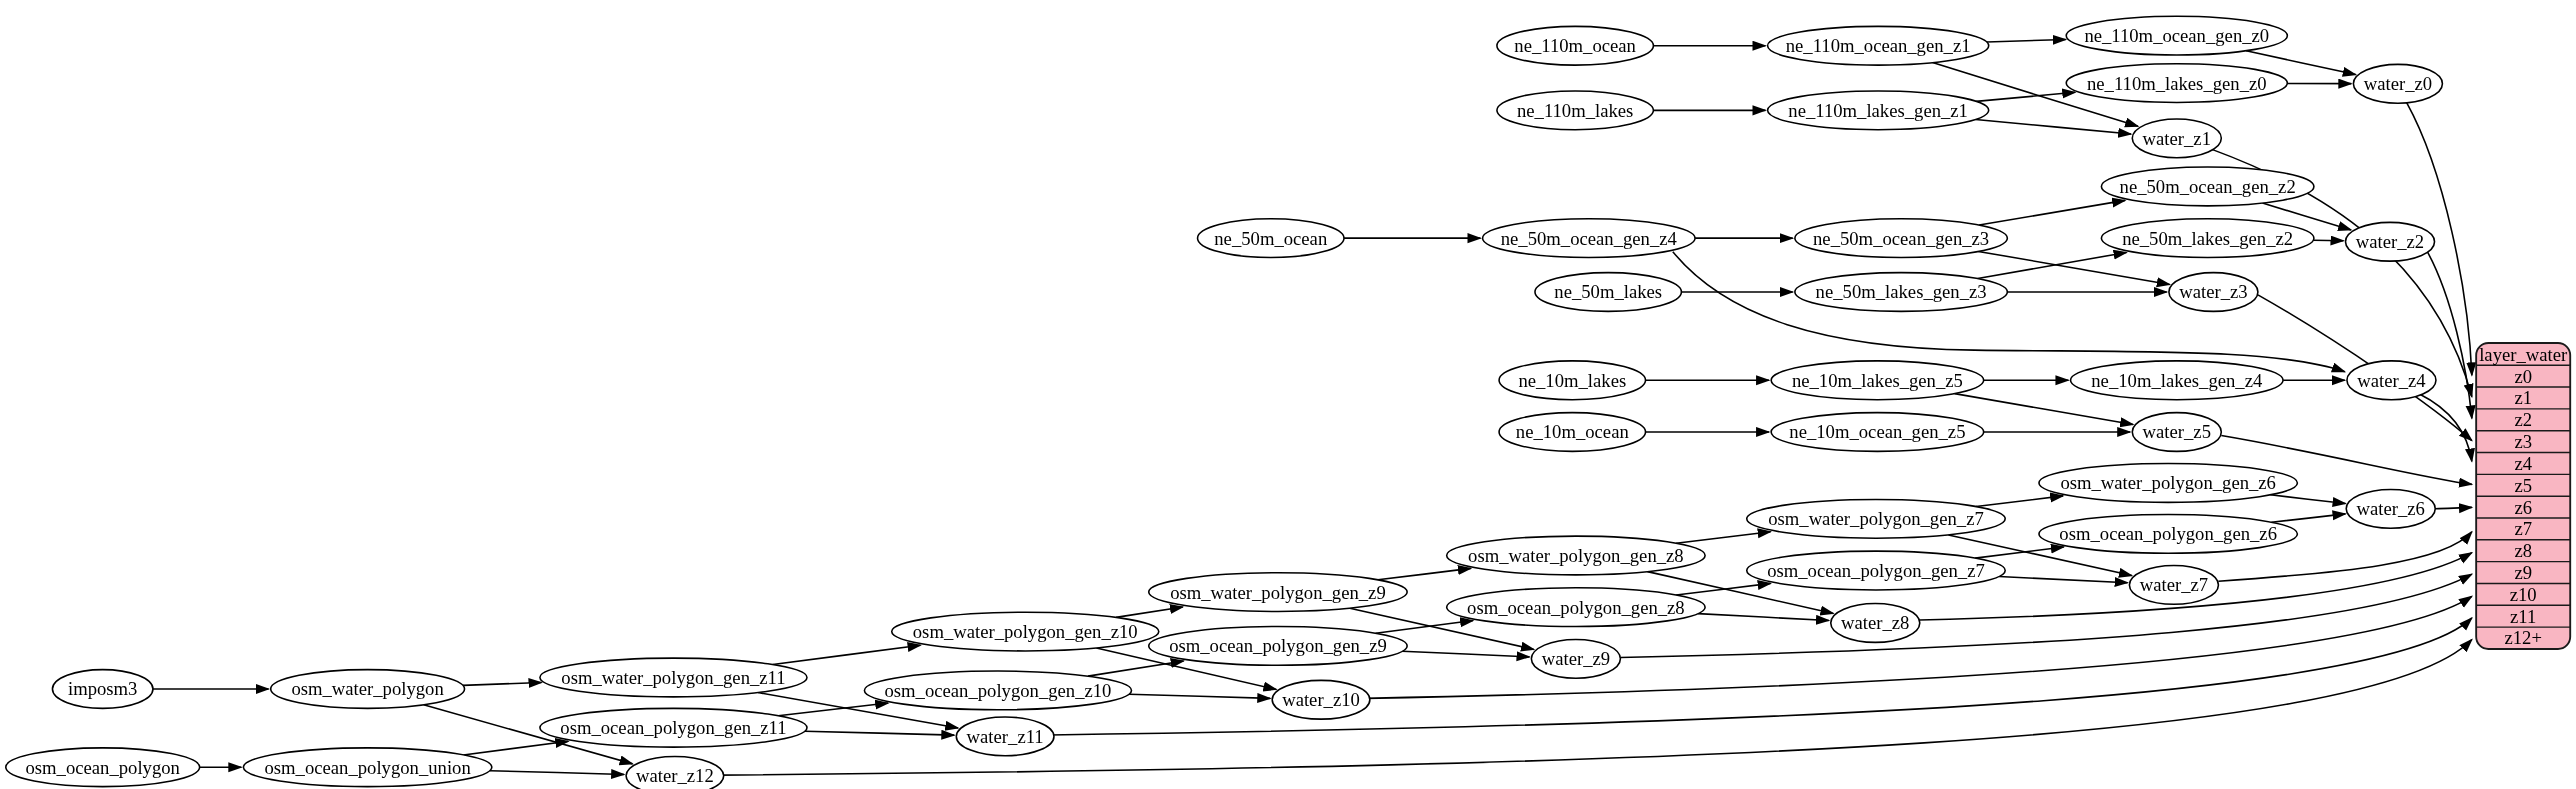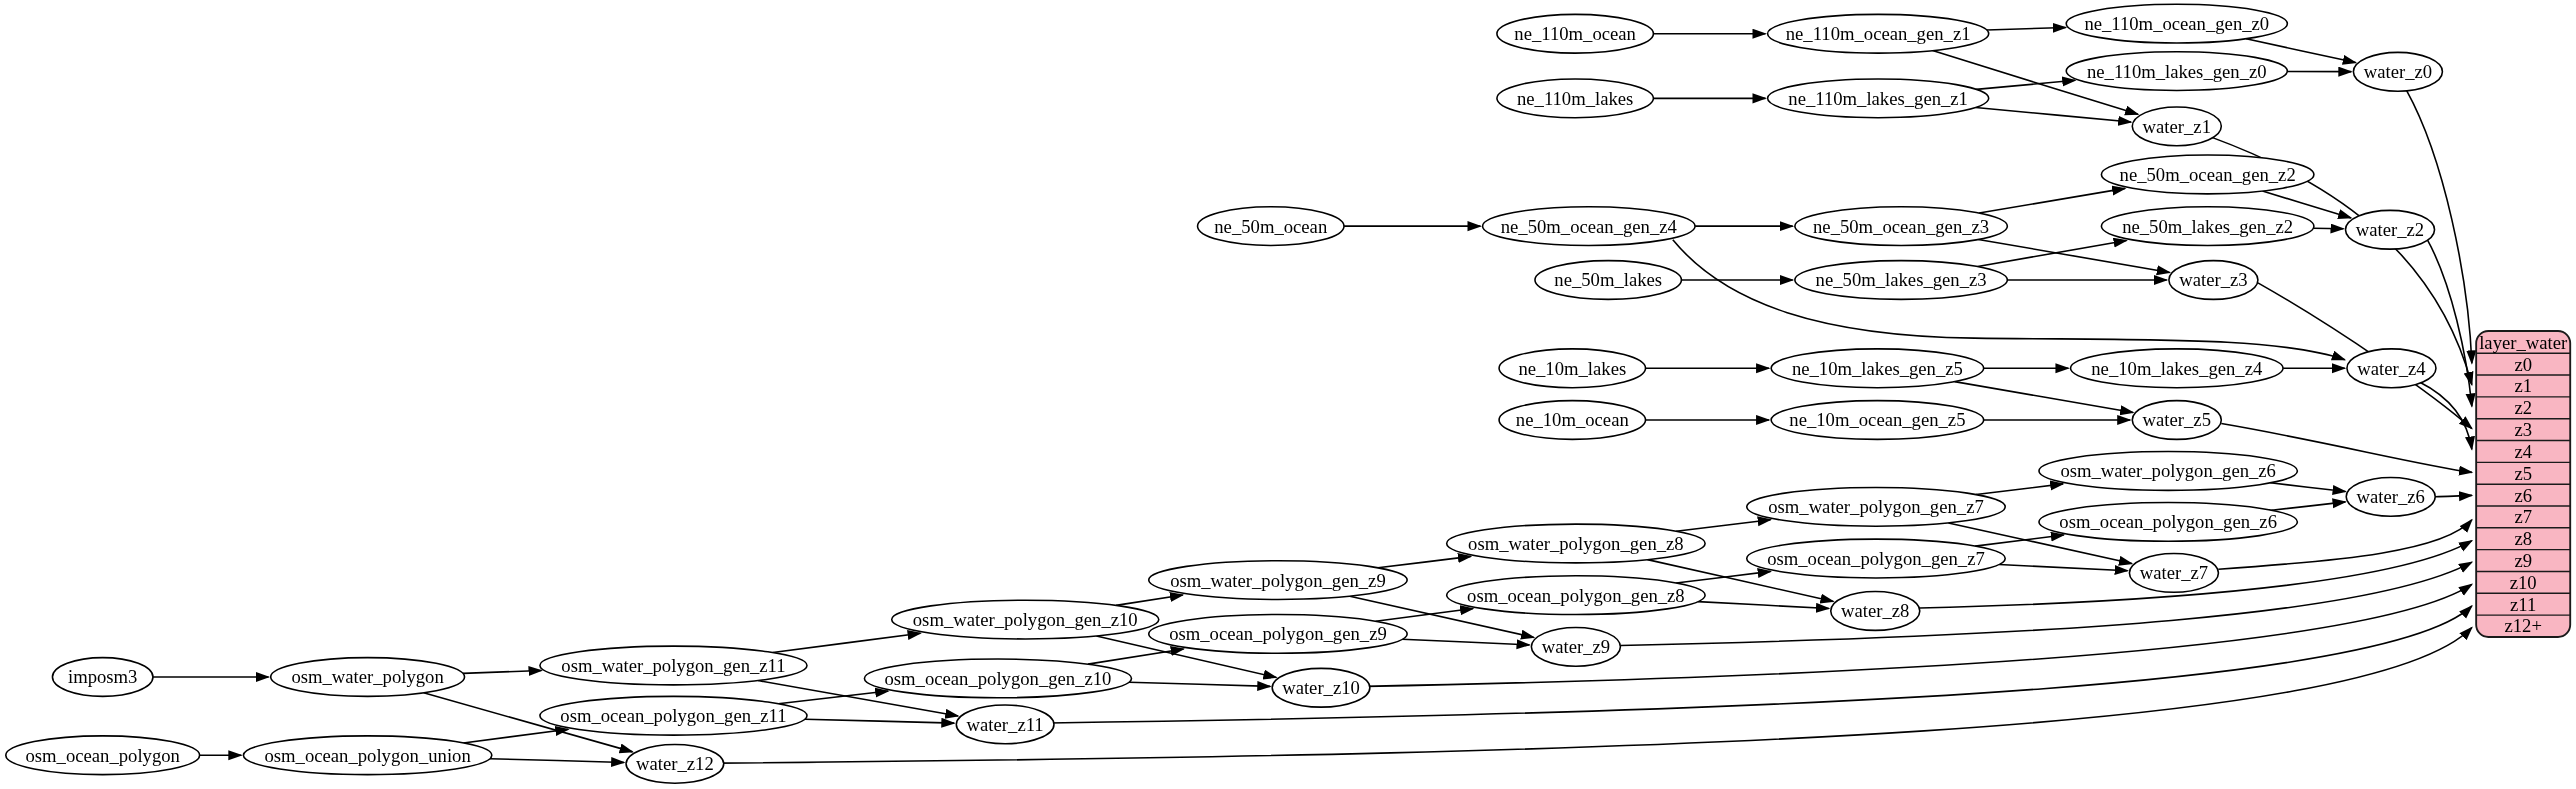--- a/index.html
+++ b/index.html
@@ -9,20 +9,21 @@
     width: 2576px;
     height: 789px;
     overflow: hidden;
     font-family: "Liberation Serif", "DejaVu Serif", serif;
   }
   #stage {
     position: relative;
     width: 2576px;
     height: 589px;
     background: #ffffff;
+    margin-top: 12px;
   }
   svg { display: block; }
   .node ellipse {
     fill: #ffffff;
     stroke: #000000;
     stroke-width: 2.2;
   }
   .node text, .tbl text {
     fill: #000000;
     font-family: "Liberation Serif", "DejaVu Serif", serif;

